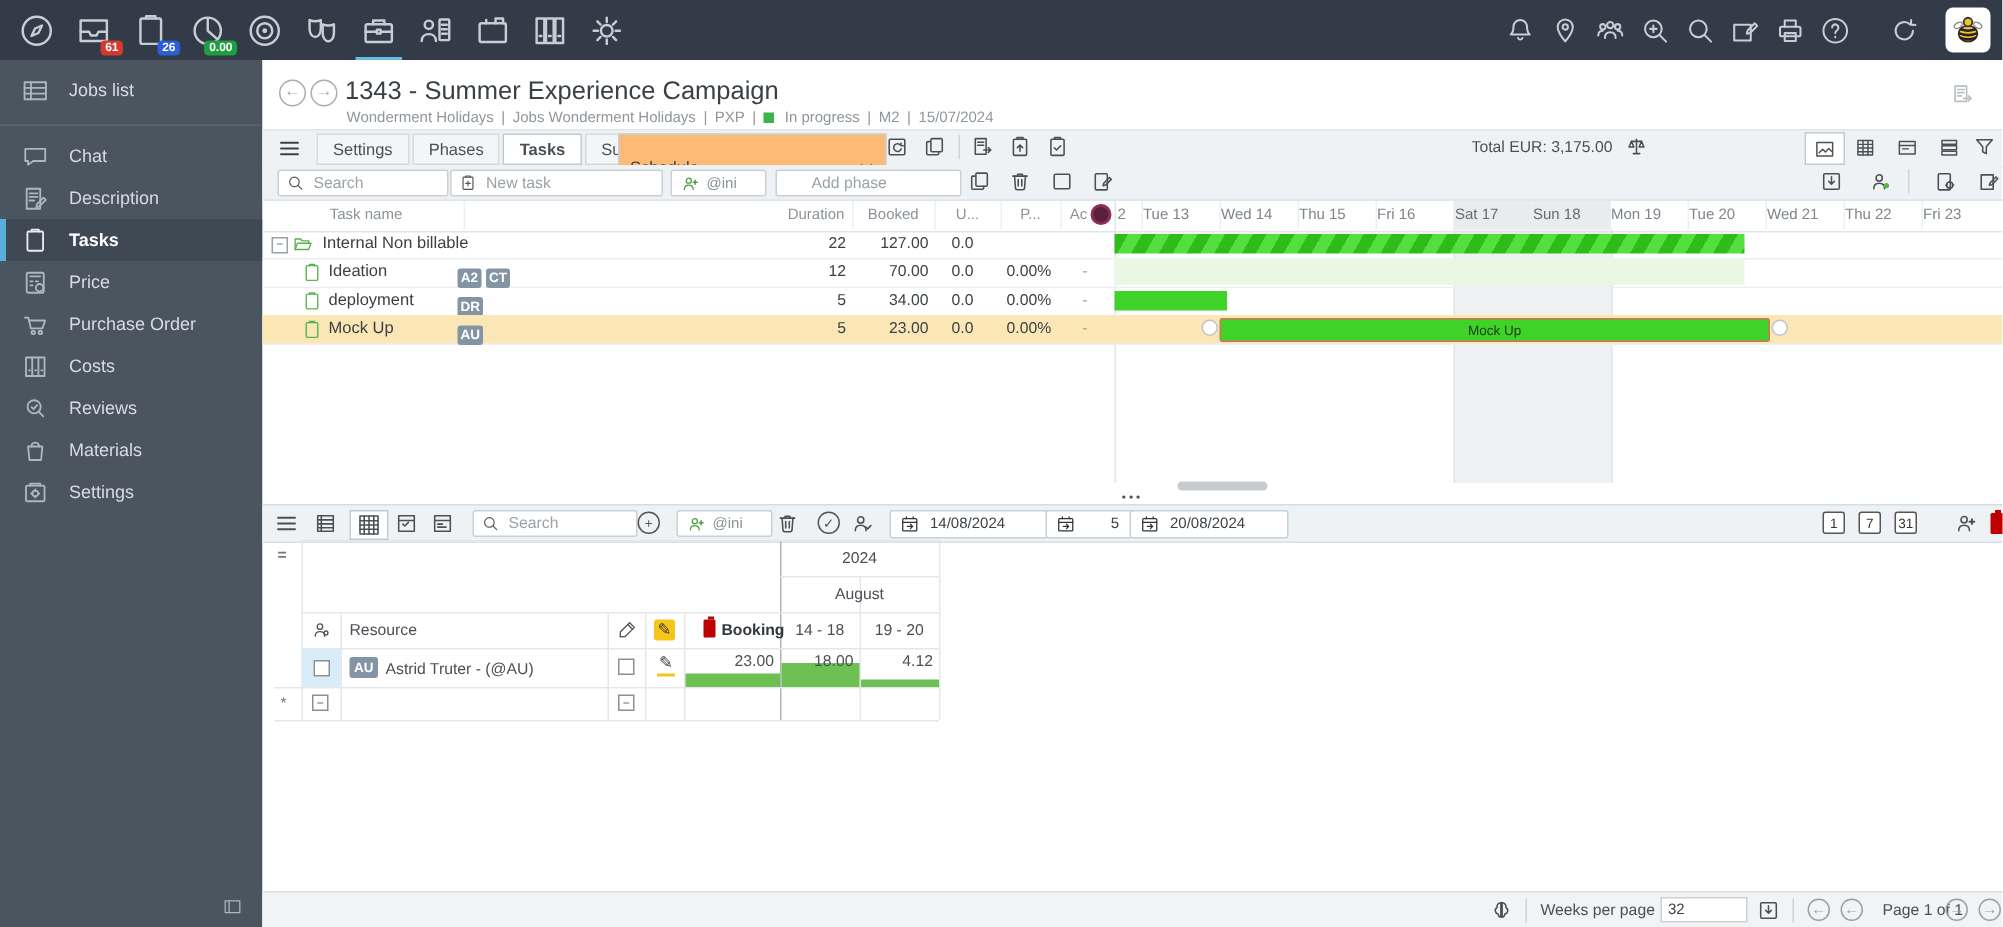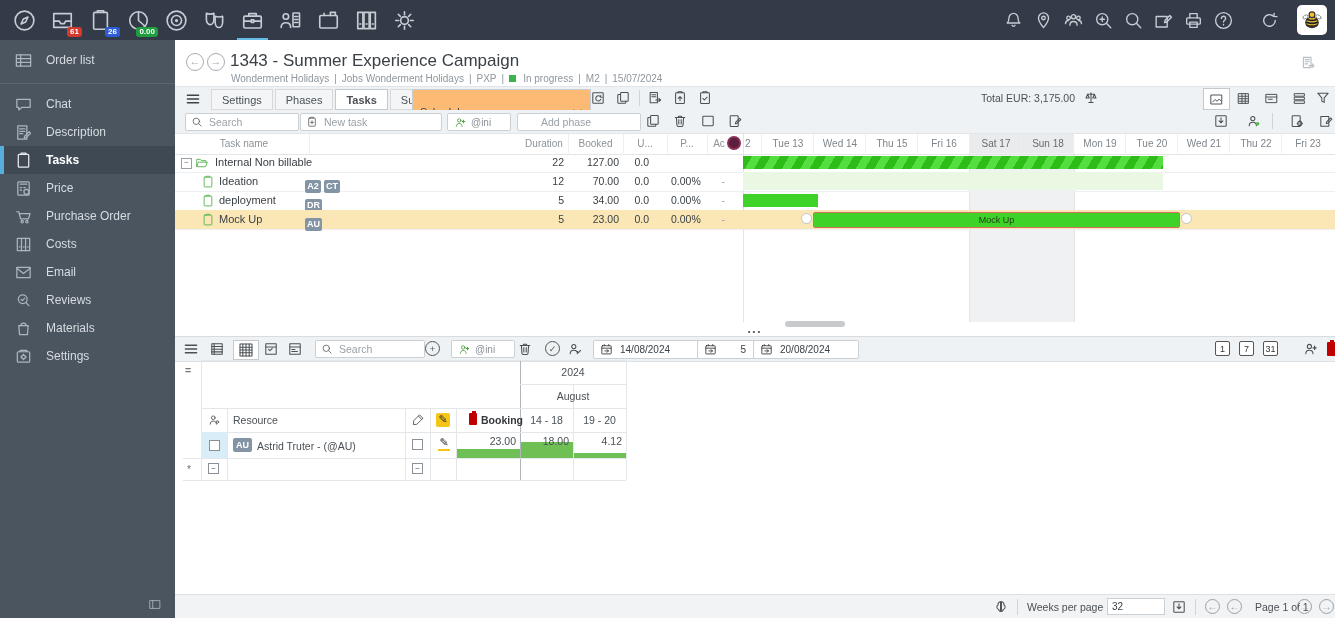--- a/index.html
+++ b/index.html
@@ -64,21 +64,21 @@
   .inpt .i{width:12px;height:12px;color:#555;flex:0 0 12px;}
   .inpt input{border:none;outline:none;flex:1;min-width:0;font-size:10.5px;color:#3A4045;font-family:"Liberation Sans",sans-serif;background:transparent;}
   .inpt input::placeholder{color:#9AA1A7;}
   .btn{position:absolute;top:3px;height:16px;background:#fff;border:1px solid #CBD0D4;border-radius:2px;display:flex;align-items:center;gap:4px;padding:0 6px;font-size:10px;color:#8A9197;}
   .btn .i{width:13px;height:13px;color:#555;}
 
   
   .taskarea{position:absolute;left:0;top:93px;width:1160px;height:195px;}
   .t-head{position:absolute;left:0;top:0;width:1160px;height:20px;border-top:1px solid #E3E6E9;border-bottom:1px solid #E3E6E9;}
   .hc{position:absolute;top:0;height:19px;line-height:19px;font-size:10px;color:#8C9399;text-align:center;border-right:1px solid #ECEFF1;}
-  .dayh{position:absolute;top:0;height:19px;line-height:19px;font-size:10px;color:#7E858B;text-align:center;border-left:1px solid #ECEFF1;}
+  .dayh{position:absolute;top:0;height:19px;line-height:19px;font-size:10px;color:#7E858B;text-align:left;border-left:1px solid #ECEFF1;}
   .dayh.we{background:#E9EBEC;color:#666C71;}
   .weband{position:absolute;left:794px;top:20px;width:104px;height:169px;background:#F0F1F2;border-left:1px solid #E2E5E7;border-right:1px solid #E2E5E7;}
   .gline{position:absolute;left:568px;top:0;width:1px;height:189px;background:#E3E6E9;}
   .trow{position:absolute;left:0;width:1160px;height:19px;border-bottom:1px solid #EDF0F2;}
   .trow.sel{background:#FBE7B6;}
   .tname{position:absolute;top:0;height:19px;line-height:19px;font-size:11px;color:#3A4045;white-space:nowrap;}
   .num{position:absolute;top:0;height:19px;line-height:19px;font-size:10.5px;color:#3A4045;text-align:right;}
   .minus-sq{position:absolute;left:6px;top:5px;width:9px;height:9px;border:1px solid #9AA1A7;color:#6A7076;font-size:8px;line-height:8px;text-align:center;background:#fff;}
   .rowic{position:absolute;top:2.5px;width:14px;height:14px;color:#56B44C;}
   .bdg{display:inline-block;min-width:12px;height:13px;line-height:13px;padding:0 2px;background:#8394A5;color:#fff;font-size:9px;font-weight:bold;text-align:center;border-radius:2px;margin-right:3px;}
@@ -280,21 +280,21 @@
 </div>
 
 <div class="sidebar">
   <div class="sb-item top">
     <span class="i">
         <svg viewBox="0 0 20 20">
           <rect x="2.5" y="4" width="15" height="12"></rect>
           <path d="M2.5 8h15M2.5 12h15M7 4v12"></path>
         </svg>
       </span>
-    <span>Order list</span>
+    <span>Jobs list</span>
   </div>
   <div class="sb-sep"></div>
   <div class="sb-item">
     <span class="i">
         <svg viewBox="0 0 20 20">
           <path d="M3 4.5h14v8.5H8.5L5 15.7V13H3z"></path>
         </svg>
       </span>
     <span>Chat</span>
   </div>
@@ -338,29 +338,20 @@
     <span>Purchase Order</span>
   </div>
   <div class="sb-item">
     <span class="i">
         <svg viewBox="0 0 20 20">
           <rect x="3.5" y="3.5" width="13" height="13"></rect>
           <path d="M7.9 3.5v13M12.2 3.5v13M5.7 12.5h.6M10 12.5h.6M14.3 12.5h.6"></path>
         </svg>
       </span>
     <span>Costs</span>
-  </div>
-  <div class="sb-item">
-    <span class="i">
-        <svg viewBox="0 0 20 20">
-          <rect x="3" y="4.5" width="14" height="11"></rect>
-          <path d="M3 5.5l7 5.6 7-5.6"></path>
-        </svg>
-      </span>
-    <span>Email</span>
   </div>
   <div class="sb-item">
     <span class="i">
         <svg viewBox="0 0 20 20">
           <circle cx="9.2" cy="8.6" r="4.6"></circle>
           <path d="M7.4 8.8l1.4 1.4 2.5-2.7"></path>
           <path d="M12.6 12.2l3 3.2"></path>
         </svg>
       </span>
     <span>Reviews</span>

